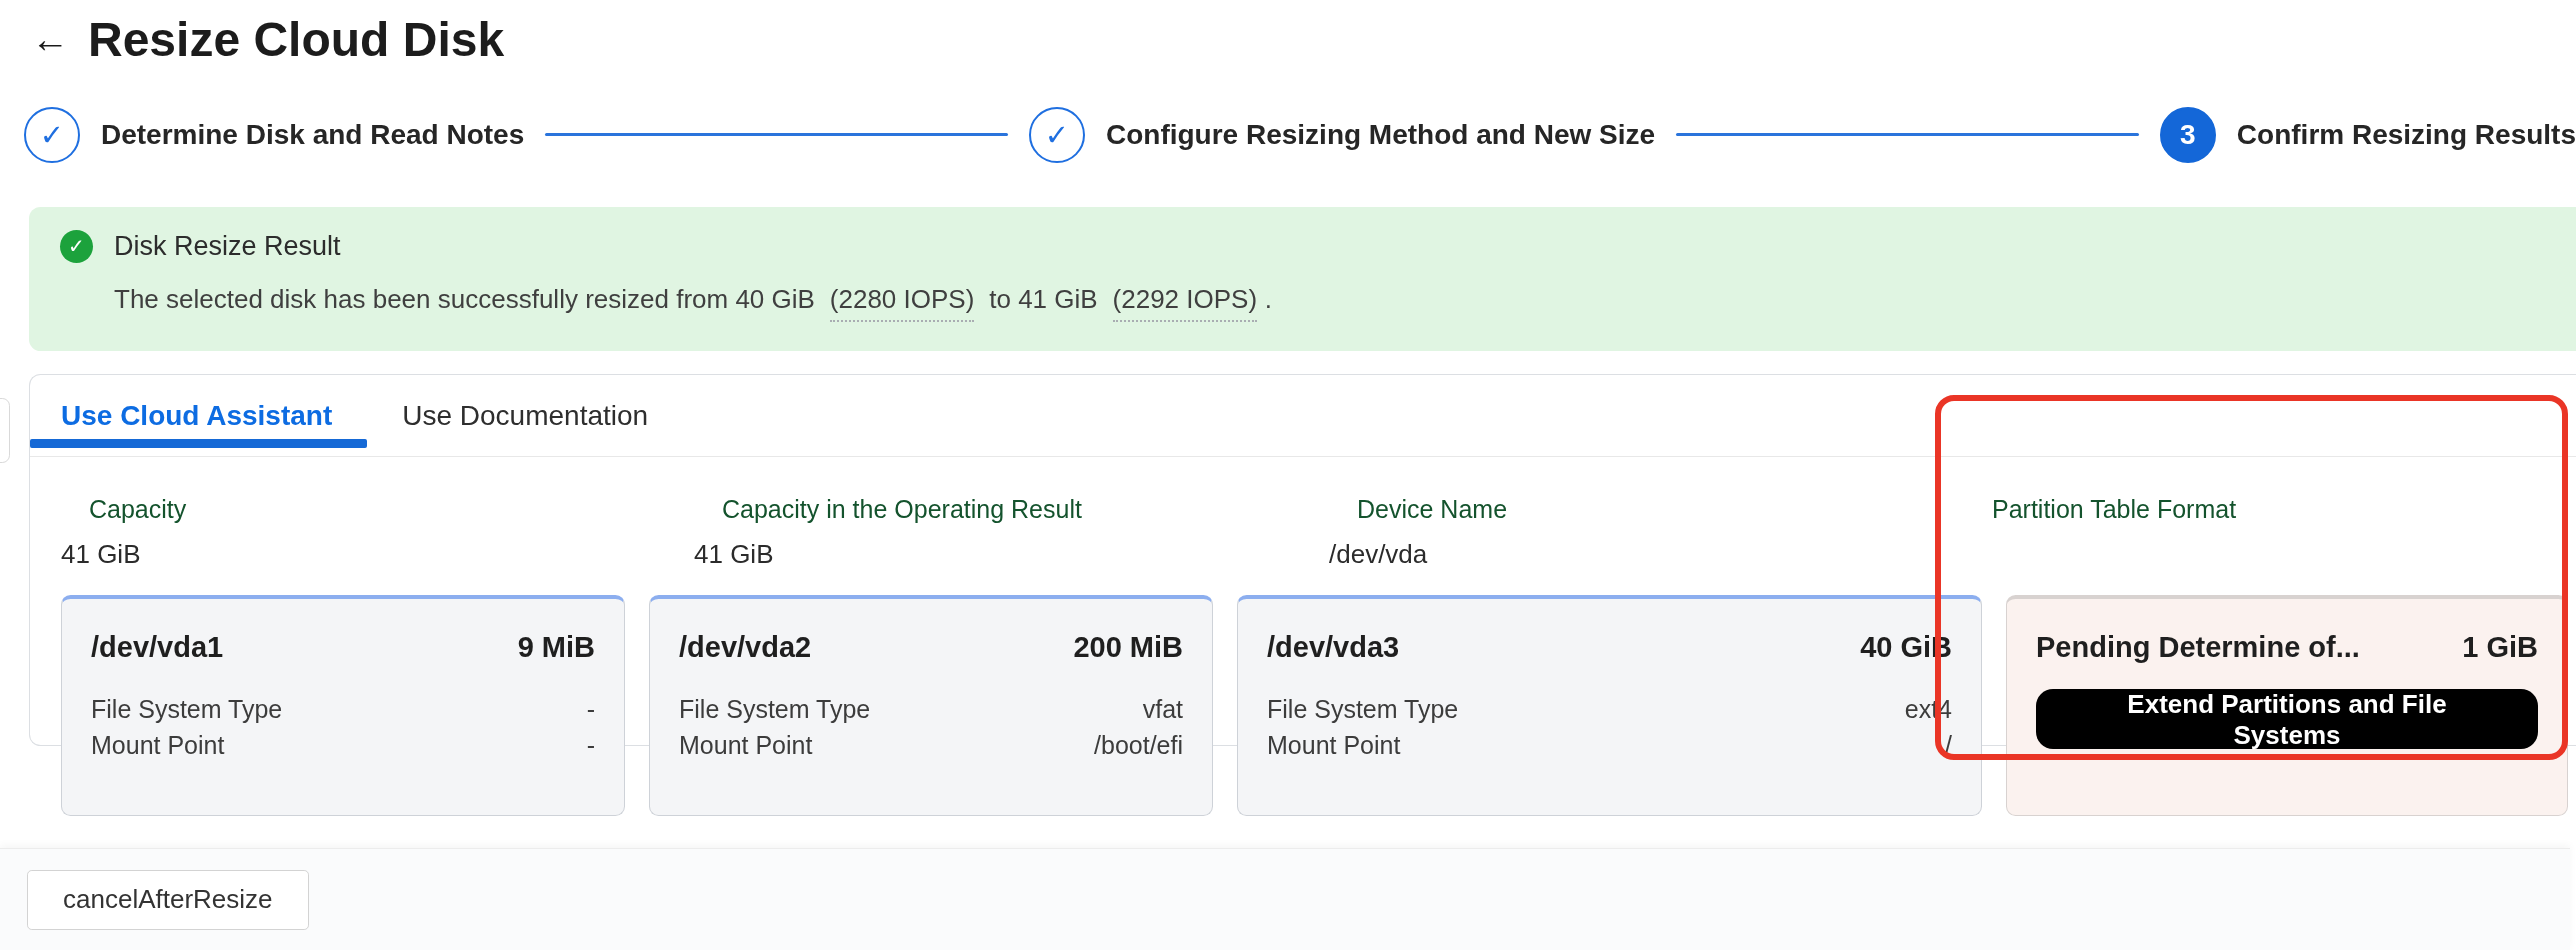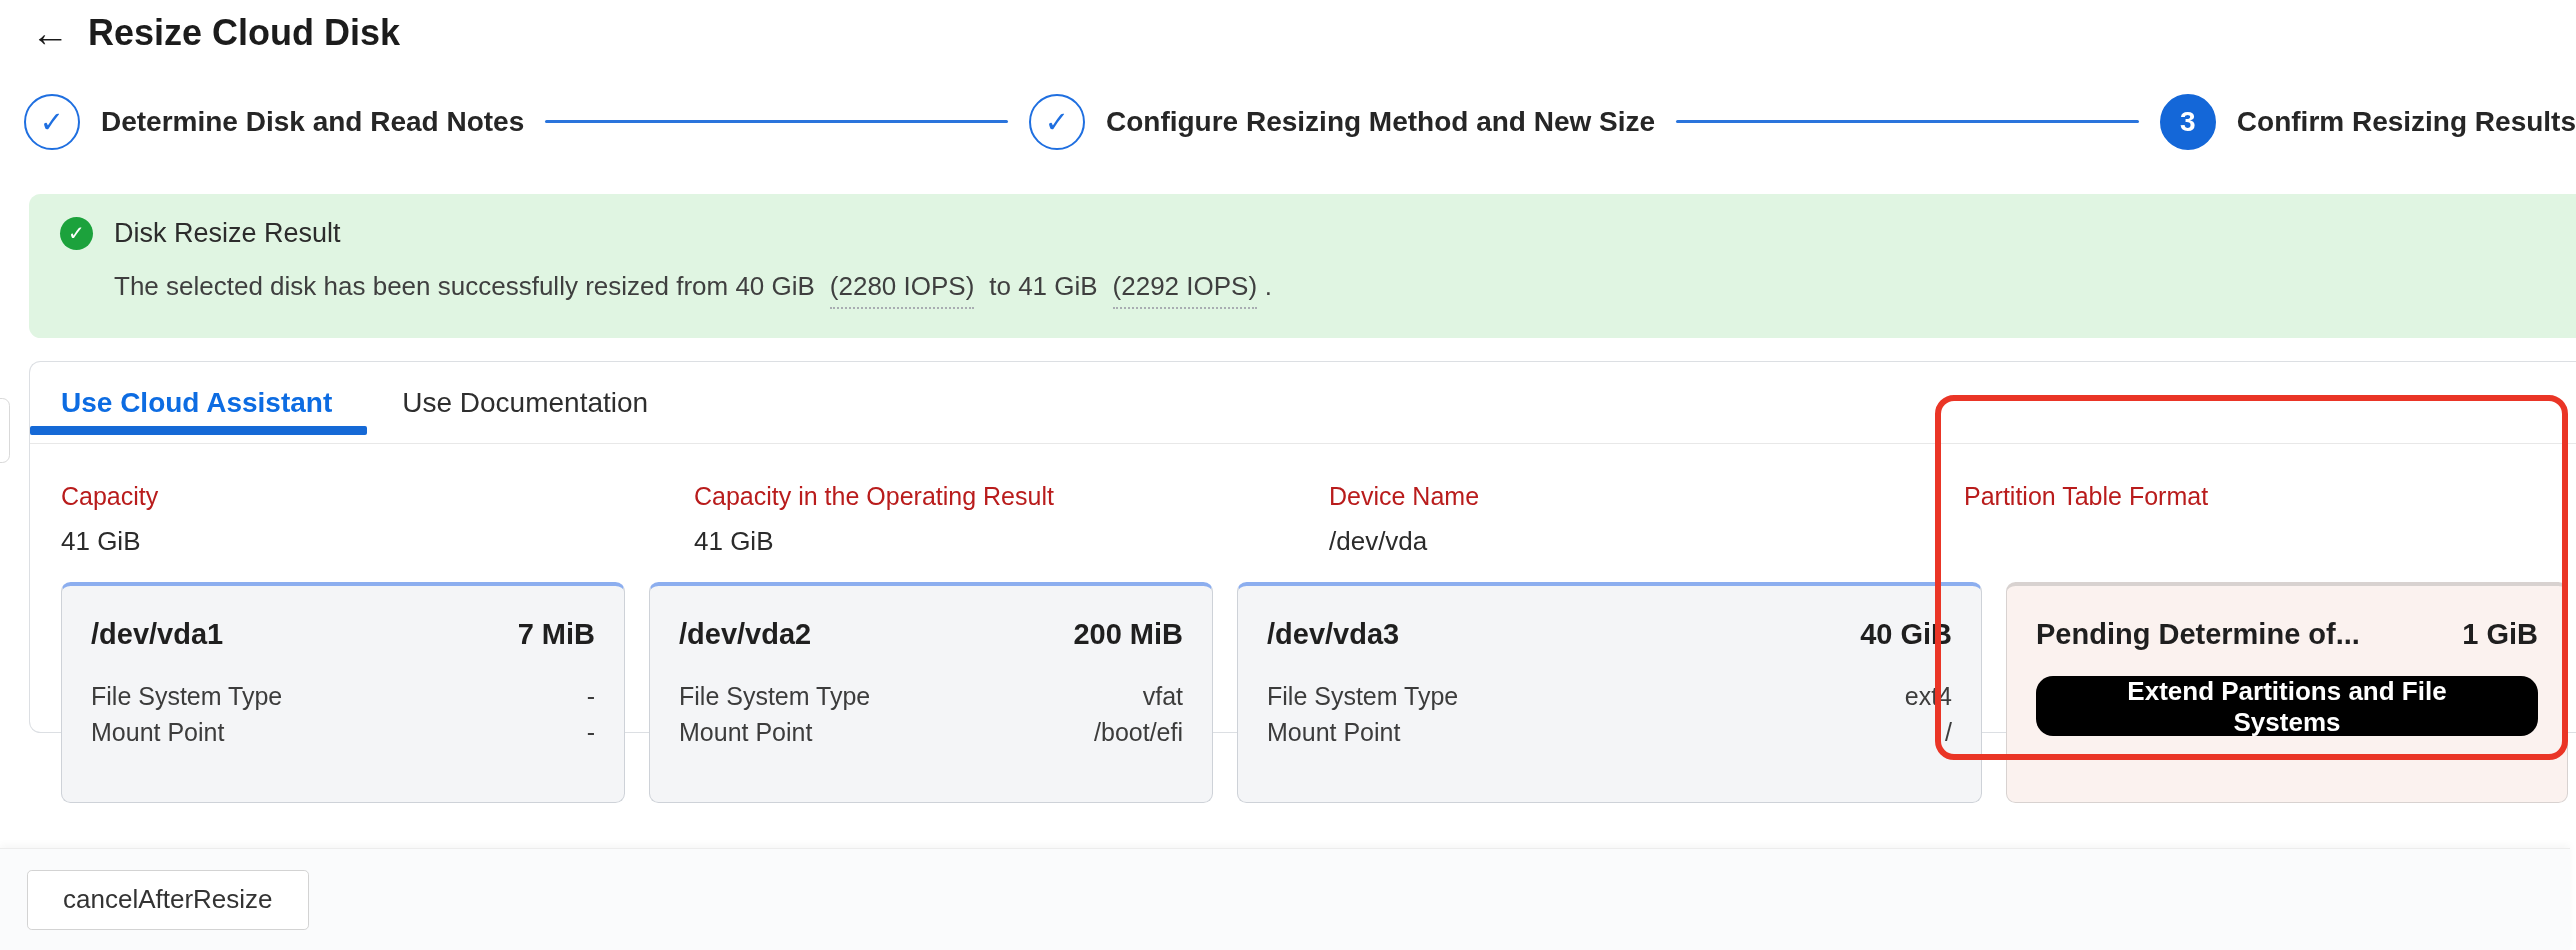--- a/index.html
+++ b/index.html
@@ -7,21 +7,21 @@
     width: 2576px; height: 950px;
     background: #ffffff;
     font-family: "Liberation Sans", "DejaVu Sans", sans-serif;
     overflow: hidden;
   }
   .page { position: relative; width: 2576px; height: 950px; overflow: hidden; }
 
   
   .header { display: flex; align-items: center; gap: 19px; padding: 11.5px 0 0 31px; }
   .back { font-size: 38px; color: #1a1a1a; line-height: 1; cursor: pointer; }
-  .page-title { margin: 0; font-size: 36px; font-weight: 600; color: #1c1c1c; text-align: right; }
+  .page-title { margin: 0; font-size: 48px; font-weight: 600; color: #1c1c1c; text-align: right; }
 
   
   .stepper { display: flex; align-items: center; margin-top: 40px; padding-left: 24px; width: 2552px; }
   .step { display: flex; align-items: center; flex: 0 0 auto; }
   .scircle {
     width: 56px; height: 56px; border-radius: 50%; box-sizing: border-box;
     border: 2.9px solid #1f6fe0; color: #1f6fe0;
     display: flex; align-items: center; justify-content: center;
     font-size: 29px; font-weight: 500; background: #fff; flex: 0 0 auto;
   }
@@ -51,21 +51,21 @@
     position: relative; margin: 23px 0 0 29px; width: calc(100% - 29px); height: 372px;
     box-sizing: border-box; background: #fff;
     border: 1.9px solid #dcdfe3; border-right: none; border-radius: 11.5px 0 0 11.5px;
   }
   .tabbar { position: relative; height: 81px; border-bottom: 1.9px solid #e8e8e8; display: flex; align-items: center; }
   .tab { position: relative; height: 100%; display: flex; align-items: center; padding: 0 35px; font-size: 28px; color: #2e2e2e; font-weight: 500; cursor: pointer; }
   .tab.active { color: #0d6ce2; font-weight: 600; padding-left: 31px; }
   .tab.active .underline { position: absolute; left: 0; right: 0; bottom: 8.6px; height: 8.6px; background: #1569d6; border-radius: 1.9px; }
 
   .fields { display: grid; grid-template-columns: 633px 635px 635px auto; padding: 0 31px; margin-top: 38px; }
-  .field-label { font-size: 25px; color: #b91c1c; }
+  .field-label { font-size: 25px; color: #14532d; margin-left: 28px; }
   .field-value { margin-top: 14.4px; font-size: 26px; color: #2b2b2b; }
 
   .cards { display: grid; grid-template-columns: 564px 564px 745px 562px; gap: 24px; margin: 25px 31px 0; }
   .card {
     height: 221px; box-sizing: border-box; border-radius: 9.6px;
     background: #f4f5f7; border: 1.9px solid #ced2d8; border-top: 4.8px solid #8caeef;
     padding: 23px 29px; overflow: hidden;
   }
   .card.pending { background: #fbf2ef; border-top-color: #da2c1c; border-color: #d8d2d0; }
   .card-title-row { display: flex; justify-content: space-between; align-items: baseline; margin-top: 9.6px; font-size: 29px; font-weight: 600; color: #1f1f1f; white-space: nowrap; }
@@ -173,21 +173,21 @@
       <div class="field">
         <div class="field-label">Partition Table Format</div>
       </div>
     </div>
 
     <div class="cards">
 
       <div class="card">
         <div class="card-title-row">
           <span>/dev/vda1</span>
-          <span>7 MiB</span>
+          <span>9 MiB</span>
         </div>
         <div class="card-rows">
           <div class="card-row">
             <span>File System Type</span>
             <span>-</span>
           </div>
           <div class="card-row">
             <span>Mount Point</span>
             <span>-</span>
           </div>

